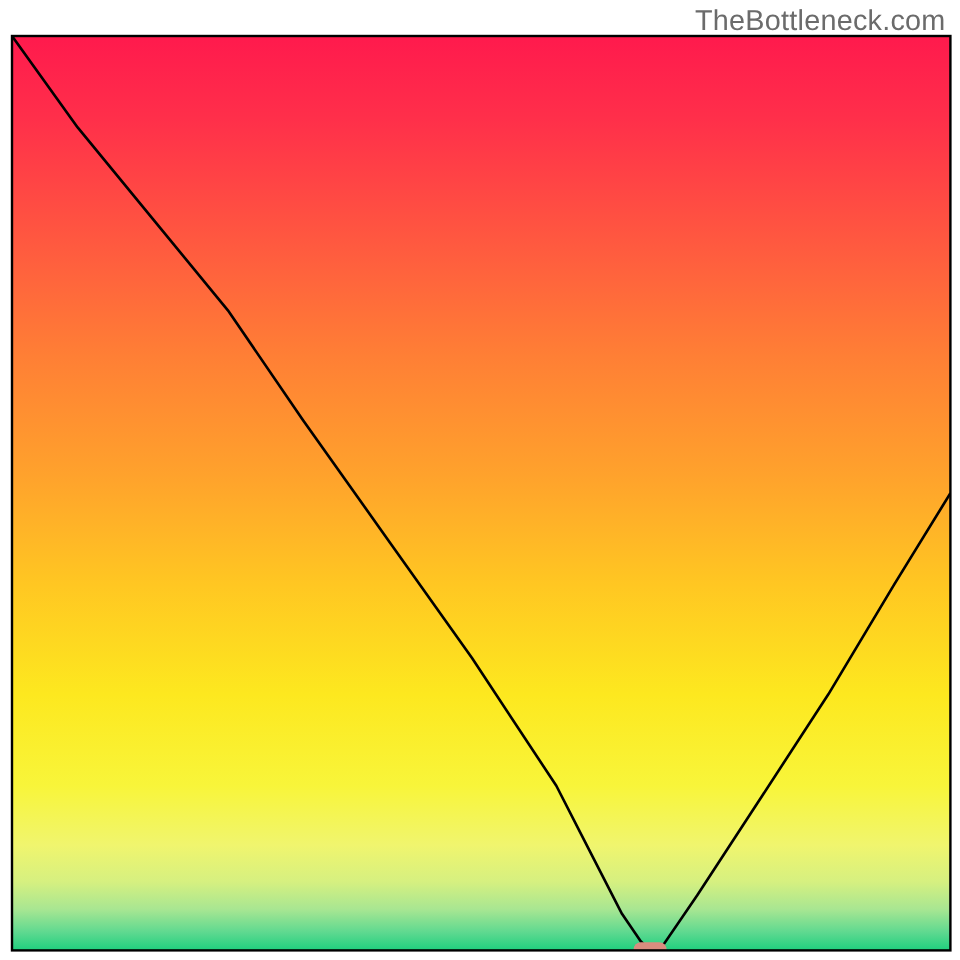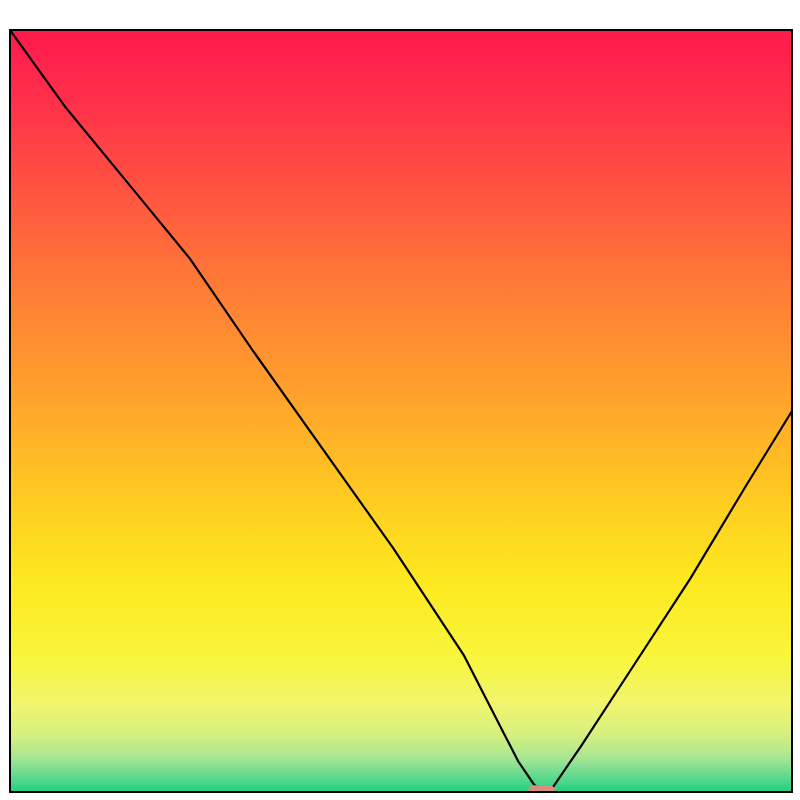--- a/index.html
+++ b/index.html
@@ -48,20 +48,21 @@
     stroke-linejoin: round;
   }
   .marker-rect {
     stroke-width: 0;
   }
 </style>
 </head>
 <body>
 <div class="container">
 
+<div class="watermark">TheBottleneck.com</div>
 
 <svg class="plot" viewBox="0 0 800 800">
   <defs>
     <linearGradient id="bg-grad" x1="0" y1="0" x2="0" y2="1">
           <stop offset="0.00%" stop-color="#ff1a4d"></stop>
           <stop offset="9.00%" stop-color="#ff2f4a"></stop>
           <stop offset="22.00%" stop-color="#ff5740"></stop>
           <stop offset="35.00%" stop-color="#ff7f35"></stop>
           <stop offset="48.00%" stop-color="#ffa22c"></stop>
           <stop offset="60.00%" stop-color="#ffc722"></stop>

